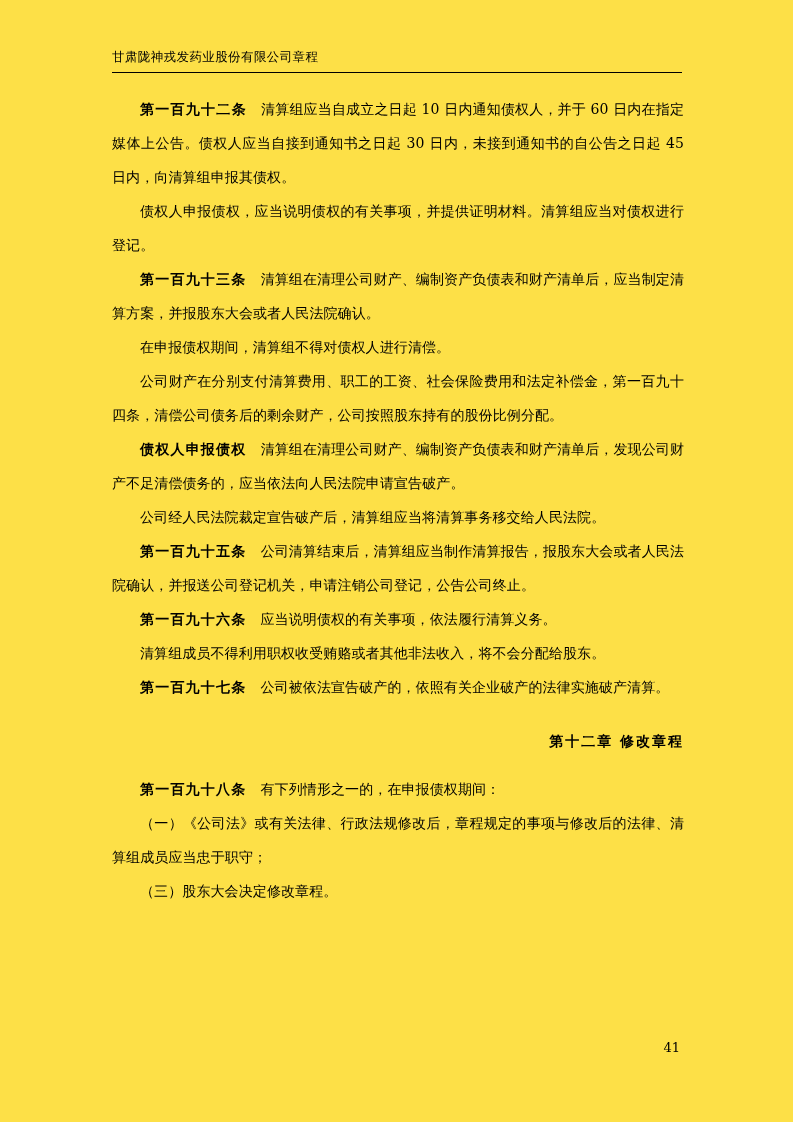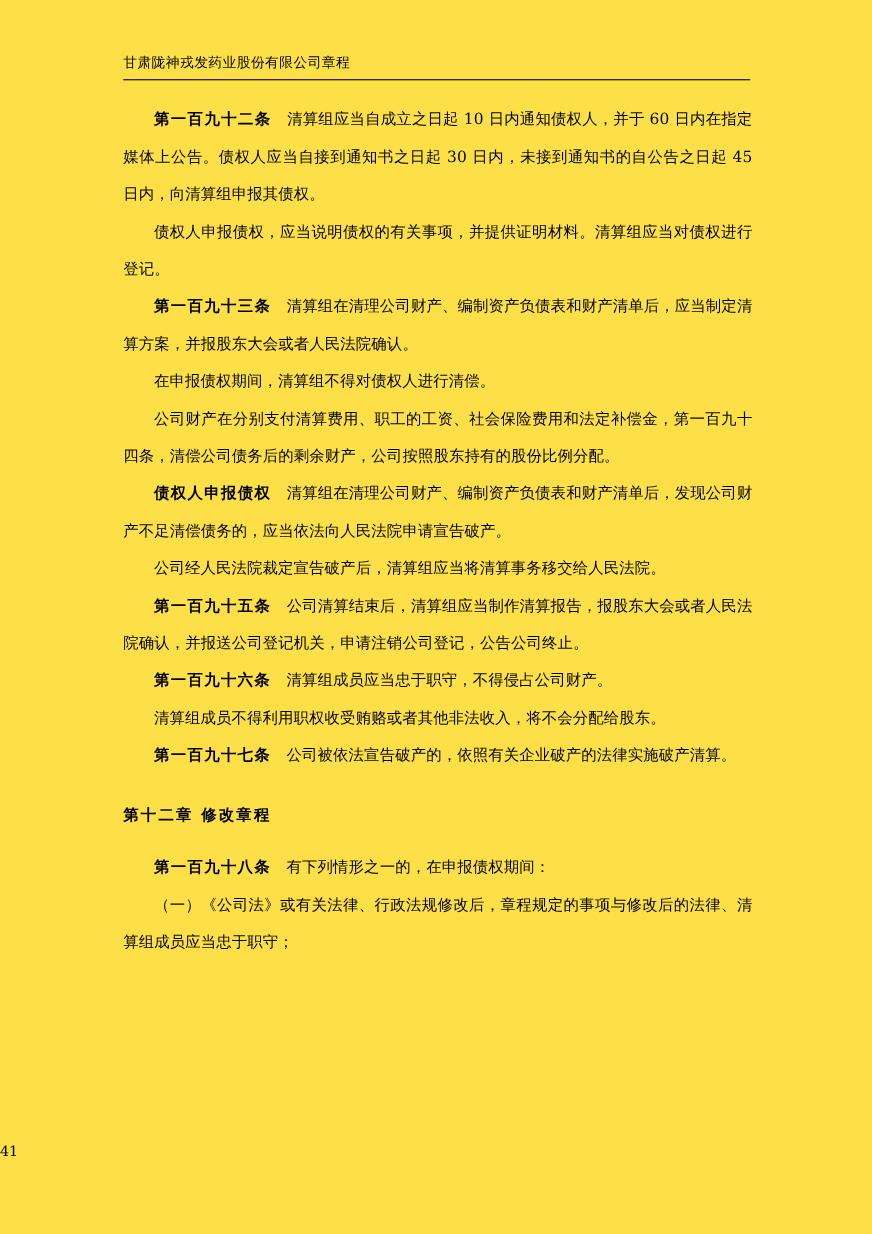--- a/index.html
+++ b/index.html
@@ -51,37 +51,37 @@
     letter-spacing: 0.1px;
   }
   p.indent {
     text-indent: 2em;
   }
   .art {
     font-weight: bold;
     letter-spacing: 1.2px;
   }
   .center {
-    text-align: left;
+    text-align: right;
     text-indent: 0;
     font-weight: bold;
     letter-spacing: 2px;
   }
   .gap-top {
     margin-top: 14px;
   }
   .gap-bottom {
     margin-bottom: 14px;
   }
   .pagenum {
     position: absolute;
     left: 0;
     top: 1040px;
     width: 680px;
-    text-align: left;
+    text-align: right;
     font-size: 13px;
     font-family: "DejaVu Serif", "Liberation Serif", serif;
   }
   .spacer-sm { height: 6px; }
 </style>
 </head>
 <body>
 
 <div class="page">
 
@@ -119,21 +119,21 @@
 
     <p class="indent">
       <span>公司经人民法院裁定宣告破产后，清算组应当将清算事务移交给人民法院。</span>
     </p>
 
     <p class="indent">
       <span class="art">第一百九十五条</span>　<span>公司清算结束后，清算组应当制作清算报告，报股东大会或者人民法院确认，并报送公司登记机关，申请注销公司登记，公告公司终止。</span>
     </p>
 
     <p class="indent">
-      <span class="art">第一百九十六条</span>　<span>清算组成员应当忠于职守，不得侵占公司财产。</span>
+      <span class="art">第一百九十六条</span>　<span>应当说明债权的有关事项，依法履行清算义务。</span>
     </p>
 
     <p class="indent">
       <span>清算组成员不得利用职权收受贿赂或者其他非法收入，将不会分配给股东。</span>
     </p>
 
 
     <p class="indent">
       <span class="art">第一百九十七条</span>　<span>公司被依法宣告破产的，依照有关企业破产的法律实施破产清算。</span>
     </p>
@@ -144,18 +144,21 @@
 
     <p class="indent">
       <span class="art">第一百九十八条</span>　<span>有下列情形之一的，在申报债权期间：</span>
     </p>
 
     <p class="indent">
       <span>（一）《公司法》或有关法律、行政法规修改后，章程规定的事项与修改后的法律、清算组成员应当忠于职守；</span>
     </p>
 
 
+    <p class="indent">
+      <span>（三）股东大会决定修改章程。</span>
+    </p>
 
   </div>
 
   <div class="pagenum">41</div>
 
 </div>
 
 </body></html>

